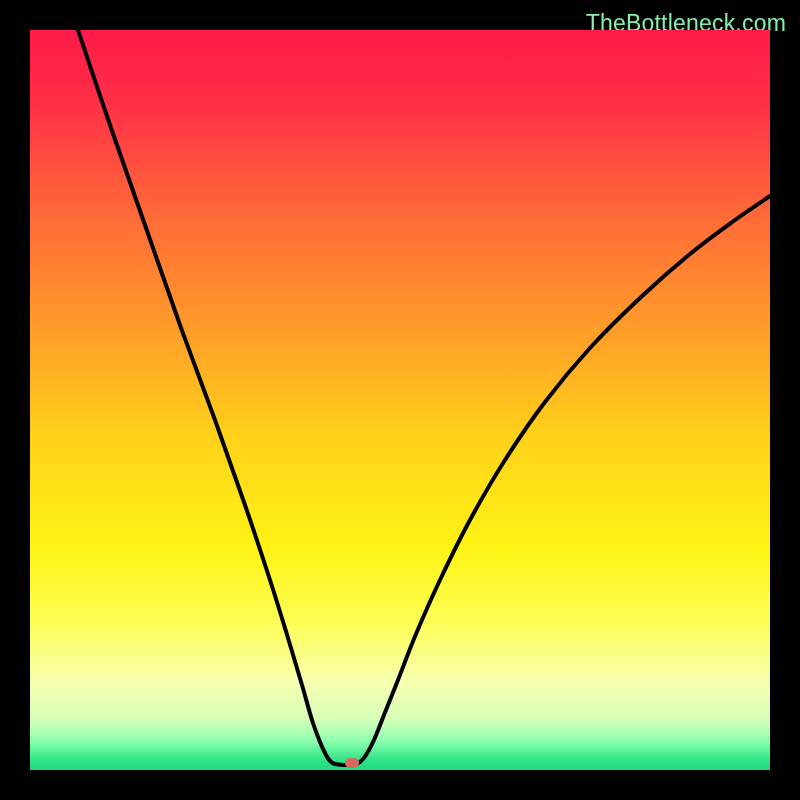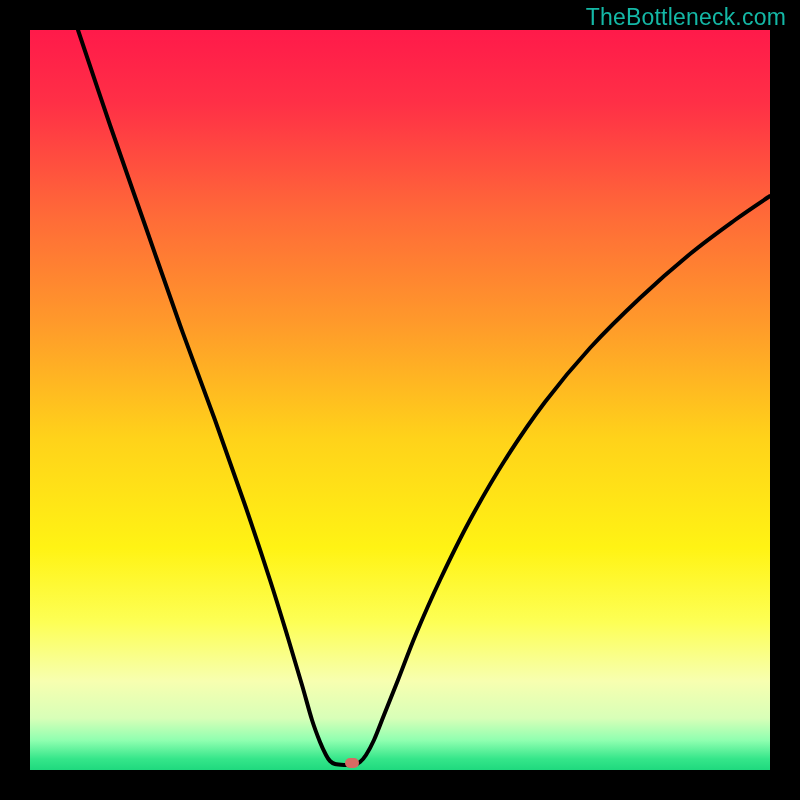--- a/index.html
+++ b/index.html
@@ -43,25 +43,25 @@
   }
   .marker {
     position: absolute;
     width: 14px;
     height: 10px;
     border-radius: 5px;
     transform: translate(-50%, -50%);
   }
   .watermark {
     position: absolute;
-    top: 4px;
+    top: 10px;
     right: 14px;
     font-size: 23px;
     font-weight: 500;
-    color: #14b8a6;
+    color: #86efac;
     letter-spacing: 0.2px;
   }
 </style>
 </head>
 <body>
 
 <div class="frame">
 
   <div class="watermark">TheBottleneck.com</div>
 

